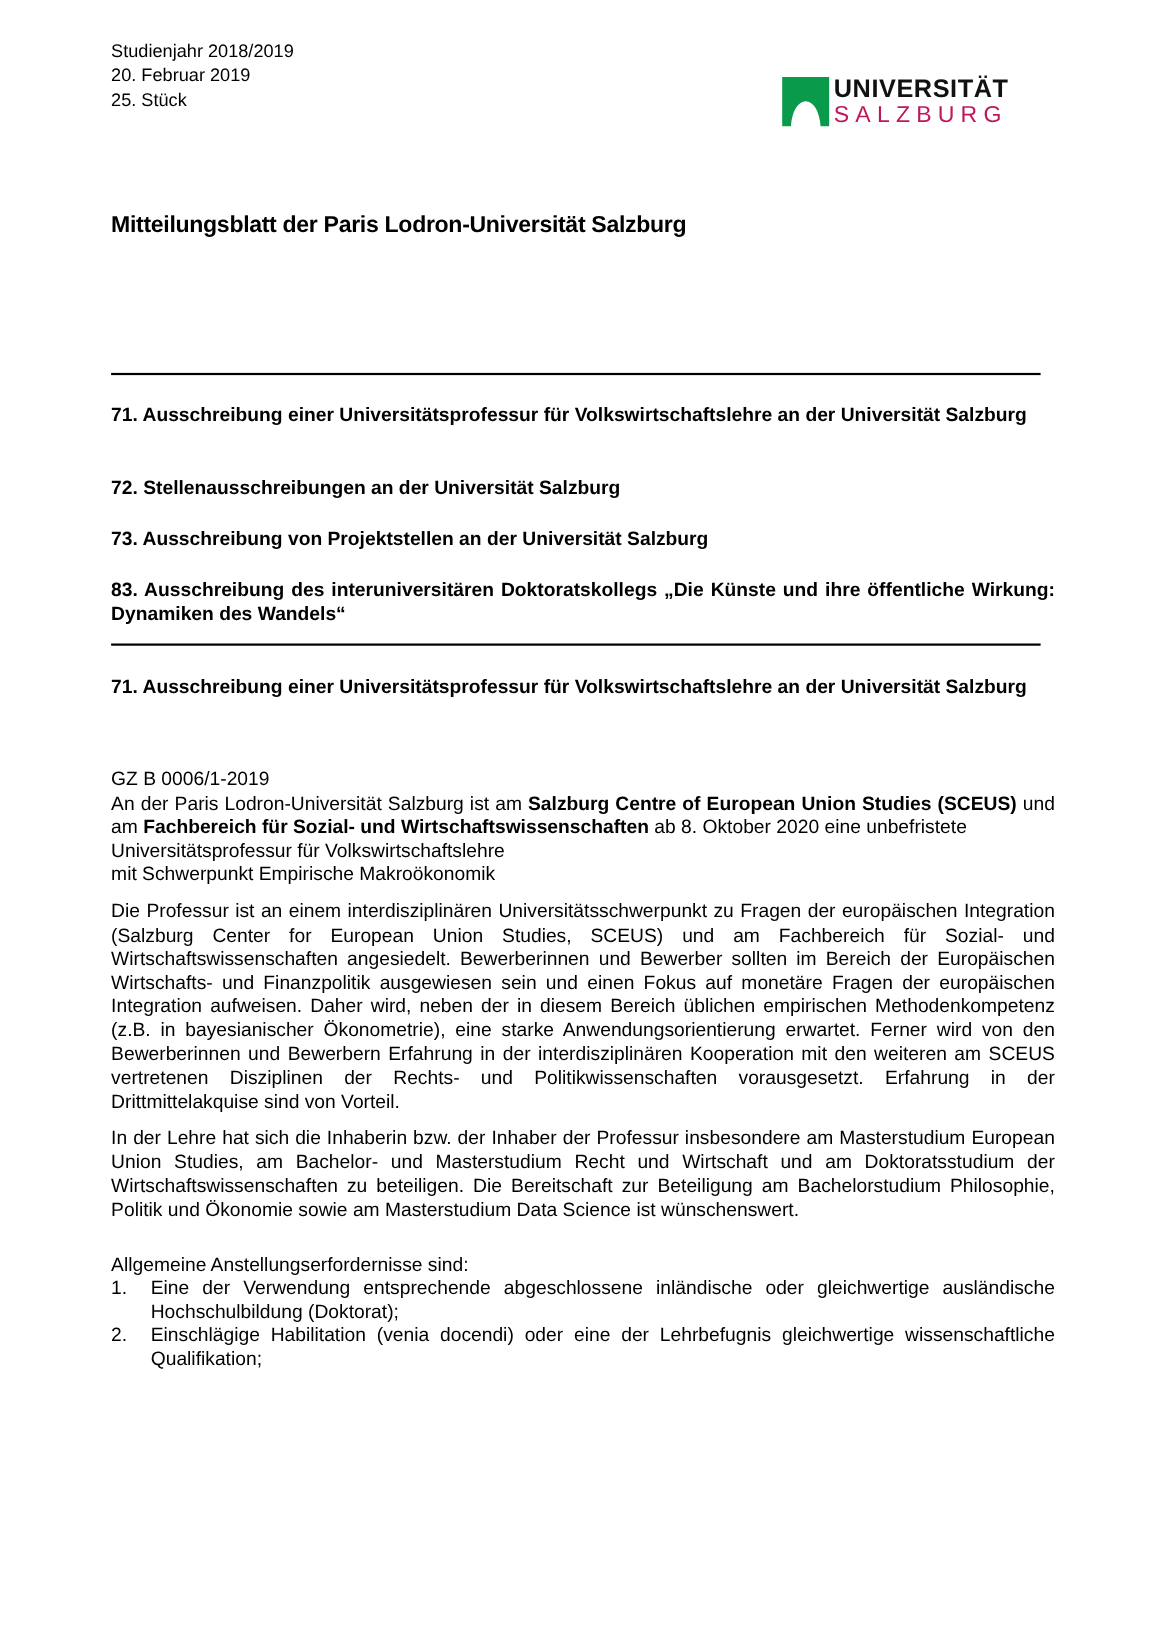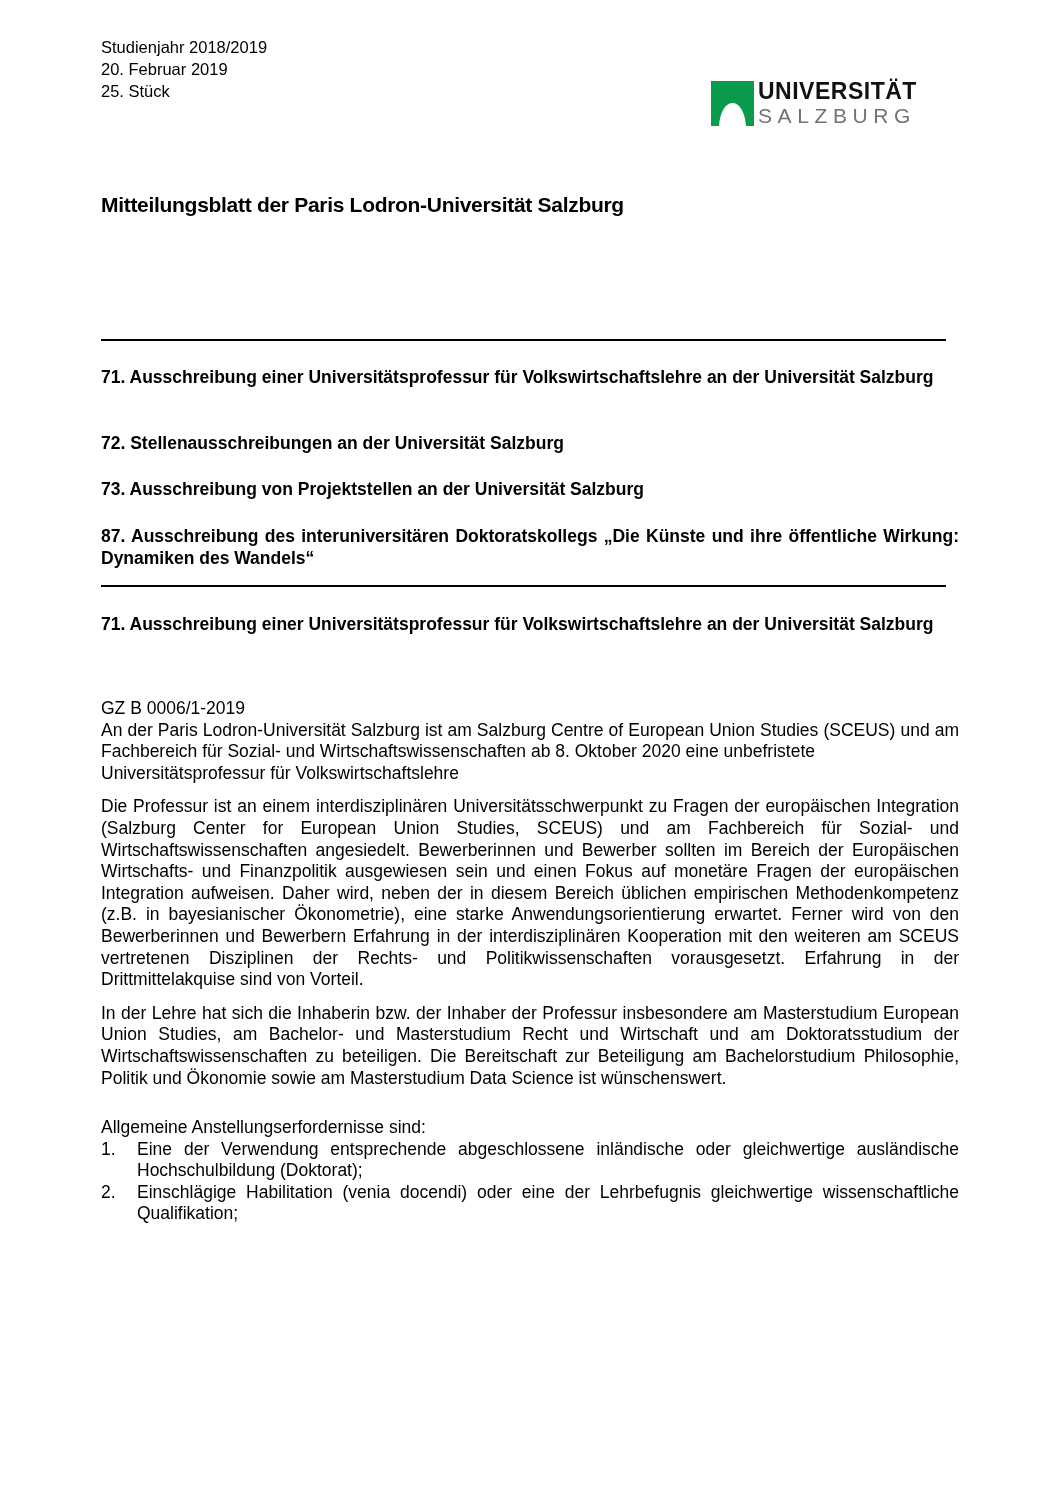--- a/index.html
+++ b/index.html
@@ -1,32 +1,32 @@
 <!DOCTYPE html>
 <html><head>
 <meta charset="utf-8">
 <style>
   html, body { margin: 0; padding: 0; background: #ffffff; }
   body { width: 1058px; height: 1497px; position: relative; overflow: hidden;
          font-family: "Liberation Sans", sans-serif; color: #000; }
   .abs { position: absolute; }
   .meta { left: 101px; top: 36px; font-size: 16.5px; line-height: 22px; }
   .meta div { white-space: nowrap; }
-  .logo { left: 711px; top: 78px; width: 210px; height: 52px; }
+  .logo { left: 711px; top: 67px; width: 210px; height: 52px; }
   .logo-mark { position: absolute; left: 0; top: 3px; width: 43px; height: 45px; }
   .logo-top { position: absolute; left: 47px; top: 0px; font-size: 23px; font-weight: bold; letter-spacing: 0.5px; color: #111; white-space: nowrap; line-height: 26px; }
-  .logo-bot { position: absolute; left: 47px; top: 26px; font-size: 21px; letter-spacing: 5.6px; color: #737373; white-space: nowrap; line-height: 24px; }
+  .logo-bot { position: absolute; left: 47px; top: 26px; font-size: 21px; letter-spacing: 5.6px; color: #be185d; white-space: nowrap; line-height: 24px; }
   .title { left: 101px; top: 193px; font-size: 21px; font-weight: bold; letter-spacing: -0.3px; white-space: nowrap; }
   .rule { left: 101px; width: 845px; height: 0; border-top: 2px solid #000; }
   .toc { left: 101px; width: 858px; font-size: 17.5px; font-weight: bold; line-height: 22px; }
   .toc-item { position: absolute; left: 0; width: 858px; }
   .body { left: 101px; width: 858px; font-size: 17.5px; line-height: 21.6px; text-align: justify; }
   .body p { margin: 0; }
   .center { text-align: left; font-weight: normal; }
-  b { font-weight: normal; }
+  b { font-weight: bold; }
   .list-item { position: relative; padding-left: 36px; }
   .list-item .num { position: absolute; left: 0; top: 0; }
 </style>
 </head>
 <body>
 
 <div class="abs meta">
   <div>Studienjahr 2018/2019</div>
   <div>20. Februar 2019</div>
   <div>25. Stück</div>
@@ -41,31 +41,32 @@
 </div>
 
 <div class="abs title">Mitteilungsblatt der Paris Lodron-Universität Salzburg</div>
 
 <div class="abs rule" style="top:339px;"></div>
 
 <div class="abs toc" style="top:366px;">
   <div class="toc-item" style="top:0px;">71. Ausschreibung einer Universitätsprofessur für Volkswirtschaftslehre an der Universität Salzburg</div>
   <div class="toc-item" style="top:66px;">72. Stellenausschreibungen an der Universität Salzburg</div>
   <div class="toc-item" style="top:112px;">73. Ausschreibung von Projektstellen an der Universität Salzburg</div>
-  <div class="toc-item" style="top:159px; text-align: justify;">87. Ausschreibung des interuniversitären Doktoratskollegs „Die Künste und ihre öffentliche Wirkung: Dynamiken des Wandels“</div>
+  <div class="toc-item" style="top:159px; text-align: justify;">83. Ausschreibung des interuniversitären Doktoratskollegs „Die Künste und ihre öffentliche Wirkung: Dynamiken des Wandels“</div>
 </div>
 
 <div class="abs rule" style="top:585px;"></div>
 
 <div class="abs toc" style="top:613px;">71. Ausschreibung einer Universitätsprofessur für Volkswirtschaftslehre an der Universität Salzburg</div>
 
 <div class="abs body" style="top:698px;">
   <p>GZ B 0006/1-2019</p>
   <p><span>An der Paris Lodron-Universität Salzburg ist am </span><b>Salzburg Centre of European Union Studies (SCEUS)</b><span> und am </span><b>Fachbereich für Sozial- und Wirtschaftswissenschaften</b><span> ab 8. Oktober 2020 eine unbefristete</span></p>
   <p class="center">Universitätsprofessur für Volkswirtschaftslehre</p>
+  <p class="center">mit Schwerpunkt Empirische Makroökonomik</p>
   <p style="margin-top:12px;">Die Professur ist an einem interdisziplinären Universitätsschwerpunkt zu Fragen der europäischen Integration (Salzburg Center for European Union Studies, SCEUS) und am Fachbereich für Sozial- und Wirtschaftswissenschaften angesiedelt. Bewerberinnen und Bewerber sollten im Bereich der Europäischen Wirtschafts- und Finanzpolitik ausgewiesen sein und einen Fokus auf monetäre Fragen der europäischen Integration aufweisen. Daher wird, neben der in diesem Bereich üblichen empirischen Methodenkompetenz (z.B. in bayesianischer Ökonometrie), eine starke Anwendungs­orientierung erwartet. Ferner wird von den Bewerberinnen und Bewerbern Erfahrung in der inter­disziplinären Kooperation mit den weiteren am SCEUS vertretenen Disziplinen der Rechts- und Politikwissenschaften vorausgesetzt. Erfahrung in der Drittmittelakquise sind von Vorteil.</p>
   <p style="margin-top:12px;">In der Lehre hat sich die Inhaberin bzw. der Inhaber der Professur insbesondere am Masterstudi­um European Union Studies, am Bachelor- und Masterstudium Recht und Wirtschaft und am Dok­toratsstudium der Wirtschaftswissenschaften zu beteiligen. Die Bereitschaft zur Beteiligung am Bachelorstudium Philosophie, Politik und Ökonomie sowie am Masterstudium Data Science ist wünschenswert.</p>
   <p style="margin-top:28px; font-weight:normal;">Allgemeine Anstellungserfordernisse sind:</p>
   <div class="list-item">
     <span class="num">1.</span>
     <span>Eine der Verwendung entsprechende abgeschlossene inländische oder gleichwertige auslän­dische Hochschulbildung (Doktorat);</span>
   </div>
   <div class="list-item">
     <span class="num">2.</span>
     <span>Einschlägige Habilitation (venia docendi) oder eine der Lehrbefugnis gleichwertige wissen­schaftliche Qualifikation;</span>

